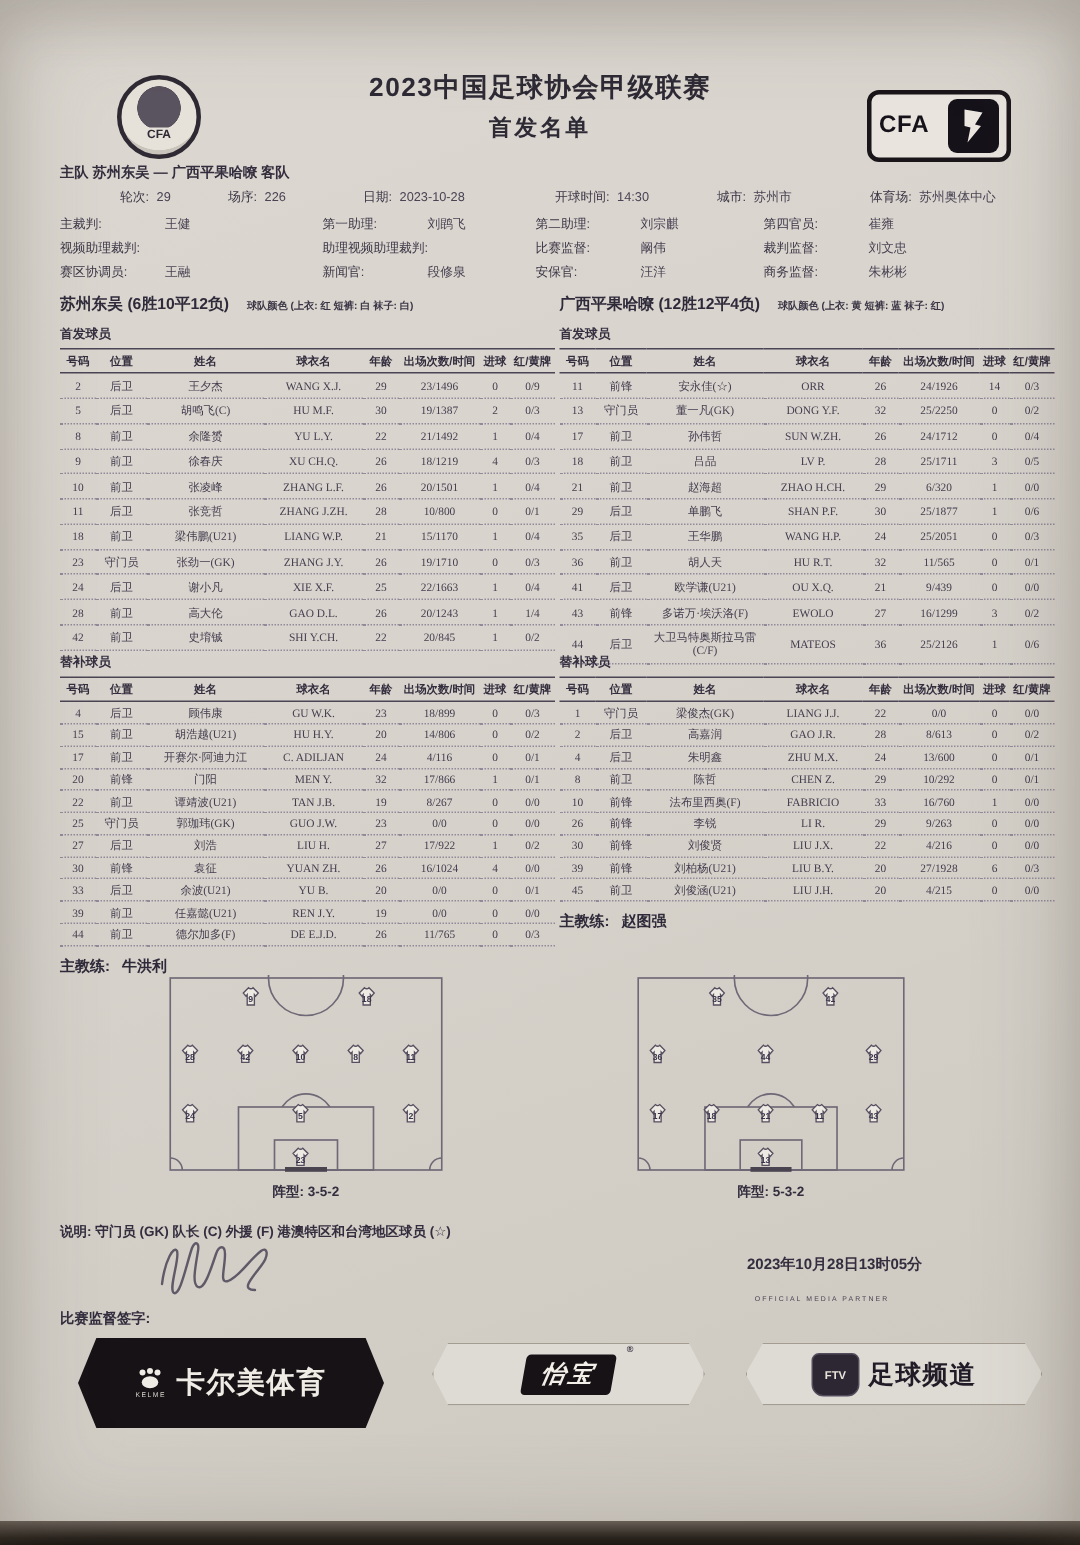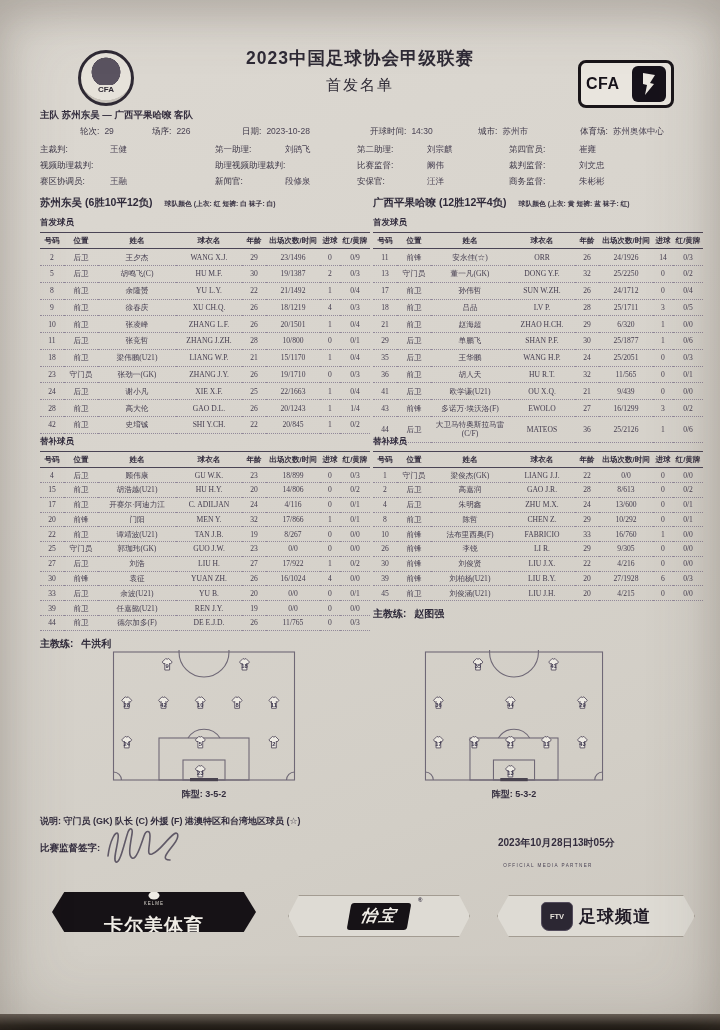--- a/index.html
+++ b/index.html
@@ -10,21 +10,21 @@
     box-shadow:inset 0 0 70px rgba(90,80,68,.30), inset 0 18px 30px rgba(70,60,50,.12);}
   .bottom-strip{position:absolute;left:0;right:0;bottom:0;height:16px;
     background:linear-gradient(#6a6159,#241f19 70%,#15110d);}
 
   
   .club-logo{position:absolute;left:78px;top:50px;width:56px;height:56px;border-radius:50%;
     border:3px solid #2e2933;background:radial-gradient(circle at 50% 38%,#5a5360 0 36%,#e6e2da 37% 70%,#c9c4bc 71%);
     display:flex;align-items:flex-end;justify-content:center;box-sizing:border-box;}
   .club-logo span{font-size:8px;font-weight:bold;color:#2e2933;margin-bottom:9px;background:#e6e2da;padding:0 2px;border-radius:4px;}
   .title{position:absolute;left:0;right:0;top:46px;text-align:center;font-size:17.5px;font-weight:bold;color:#2e2a35;letter-spacing:1px;}
-  .subtitle{position:absolute;left:0;right:0;top:76px;text-align:center;font-size:15px;font-weight:normal;color:#2e2a35;letter-spacing:2px;}
+  .subtitle{position:absolute;left:0;right:0;top:76px;text-align:center;font-size:15px;font-weight:bold;color:#2e2a35;letter-spacing:2px;}
   .cfa-badge{position:absolute;left:578px;top:60px;width:96px;height:48px;border:3px solid #191519;border-radius:8px;
     background:#e9e5de;display:flex;align-items:center;justify-content:space-between;padding:0 5px;box-sizing:border-box;}
   .cfa-badge .cfa-txt{font-size:16px;font-weight:bold;color:#16121a;letter-spacing:.5px;}
   .cfa-badge .cfa-sq{width:34px;height:36px;background:#16121a;border-radius:6px;display:flex;align-items:center;justify-content:center;}
 
   .matchup{position:absolute;left:40px;top:109px;font-size:9.5px;font-weight:bold;color:#332d3d;}
 
   
   .meta-row{position:absolute;left:40px;display:flex;font-size:8.5px;color:#4a4354;}
   .mc{white-space:nowrap;}
@@ -62,30 +62,30 @@
   .pitch svg{width:100%;height:100%;}
   .pline{fill:none;stroke:#6f6876;stroke-width:1.1;}
   .goalbar{fill:#4a4450;}
   .shirt{fill:#edeae3;stroke:#574f60;stroke-width:.9;}
   .shirt-num{font-size:5.8px;font-weight:bold;fill:#39334a;text-anchor:middle;font-family:"Liberation Sans",sans-serif;}
   .formation-label{position:absolute;top:788px;font-size:9px;font-weight:bold;color:#332d3e;width:184px;text-align:center;}
   .formation-label.left{left:112px}.formation-label.right{left:422px}
 
   
   .notes{position:absolute;left:40px;top:815px;font-size:9px;font-weight:bold;color:#332d3e;}
-  .sig-label{position:absolute;left:40px;top:842px;font-size:9.5px;font-weight:bold;color:#332d3e;}
+  .sig-label{position:absolute;left:40px;top:873px;font-size:9.5px;font-weight:bold;color:#332d3e;}
   .sig-mark{position:absolute;left:100px;top:822px;}
   .datetime{position:absolute;left:498px;top:836px;font-size:10px;font-weight:bold;color:#332d3e;}
   .ptitle{position:absolute;top:862px;text-align:center;}
   .ptitle .t{font-size:11px;font-weight:bold;color:#332d3e;}
   .ptitle .s{font-size:4.6px;letter-spacing:1.4px;color:#4a4354;margin-top:1px;}
   .ptitle.left{left:145px;width:200px}.ptitle.right{left:448px;width:200px}
   .hex{position:absolute;top:892px;display:flex;align-items:center;justify-content:center;
     clip-path:polygon(0 50%,6% 0,94% 0,100% 50%,94% 100%,6% 100%);}
-  .hex.dark{left:52px;width:204px;height:40px;background:#161216;color:#efece5;gap:7px;flex-direction:column;}
+  .hex.dark{left:52px;width:204px;height:60px;background:#161216;color:#efece5;gap:7px;}
   .hex.lite{background:#dedbd4;box-shadow:inset 0 0 0 1px #a39c92;}
   .hex.mid{left:288px;top:895px;width:182px;height:42px;}
   .hex.ftv{left:497px;top:895px;width:198px;height:42px;gap:6px;}
   .kelme-name{font-size:19px;font-weight:bold;letter-spacing:1px;}
   .kelme-ico{display:flex;flex-direction:column;align-items:center;}
   .kelme-sub{font-size:4.5px;letter-spacing:1px;color:#d8d4cc;margin-top:1px;}
   .yibao{background:#161216;color:#f2efe8;transform:skewX(-10deg);padding:3px 12px;border-radius:3px;
     font-size:16px;font-weight:bold;font-style:italic;letter-spacing:2px;position:relative;}
   .yibao .reg{position:absolute;right:-12px;top:-6px;font-size:6px;color:#332d3e;font-style:normal;transform:skewX(10deg);}
   .ftv-shield{width:30px;height:27px;background:#2c2733;border-radius:5px 5px 8px 8px;display:flex;align-items:center;justify-content:center;
@@ -646,21 +646,21 @@
               <td>16/760</td>
               <td>1</td>
               <td>0/0</td>
             </tr>
             <tr>
               <td>26</td>
               <td>前锋</td>
               <td>李锐</td>
               <td>LI R.</td>
               <td>29</td>
-              <td>9/305</td>
+              <td>9/263</td>
               <td>0</td>
               <td>0/0</td>
             </tr>
             <tr>
               <td>30</td>
               <td>前锋</td>
               <td>刘俊贤</td>
               <td>LIU J.X.</td>
               <td>22</td>
               <td>4/216</td>

